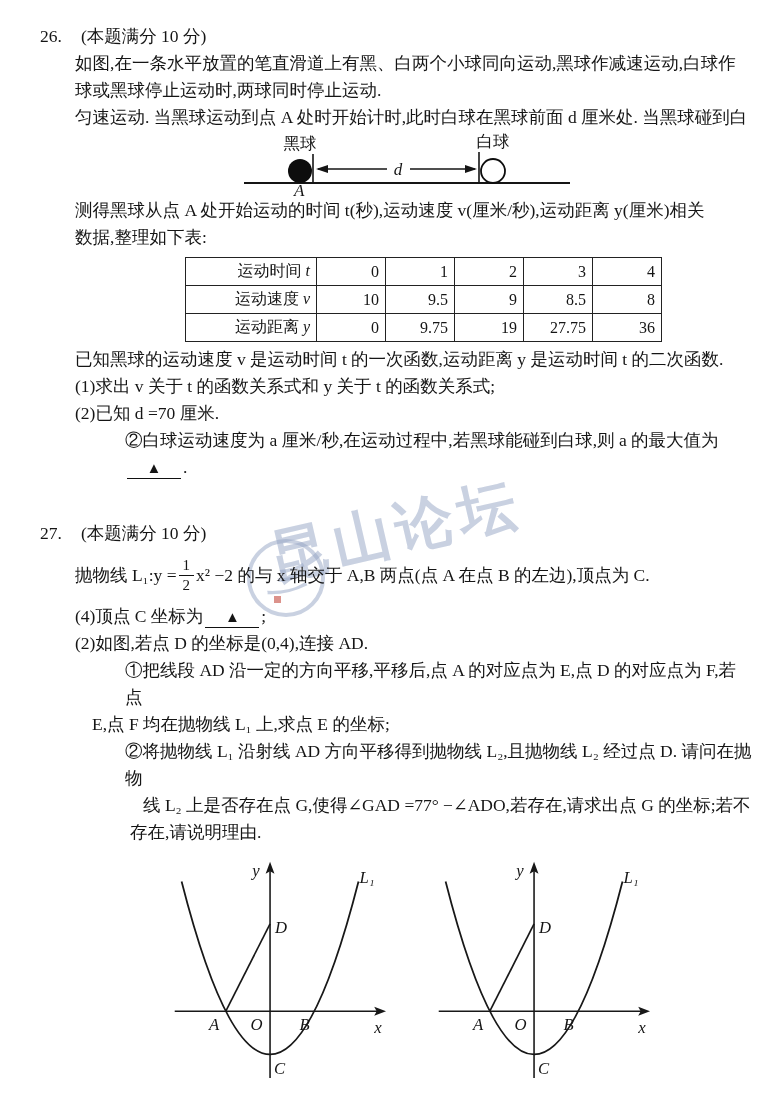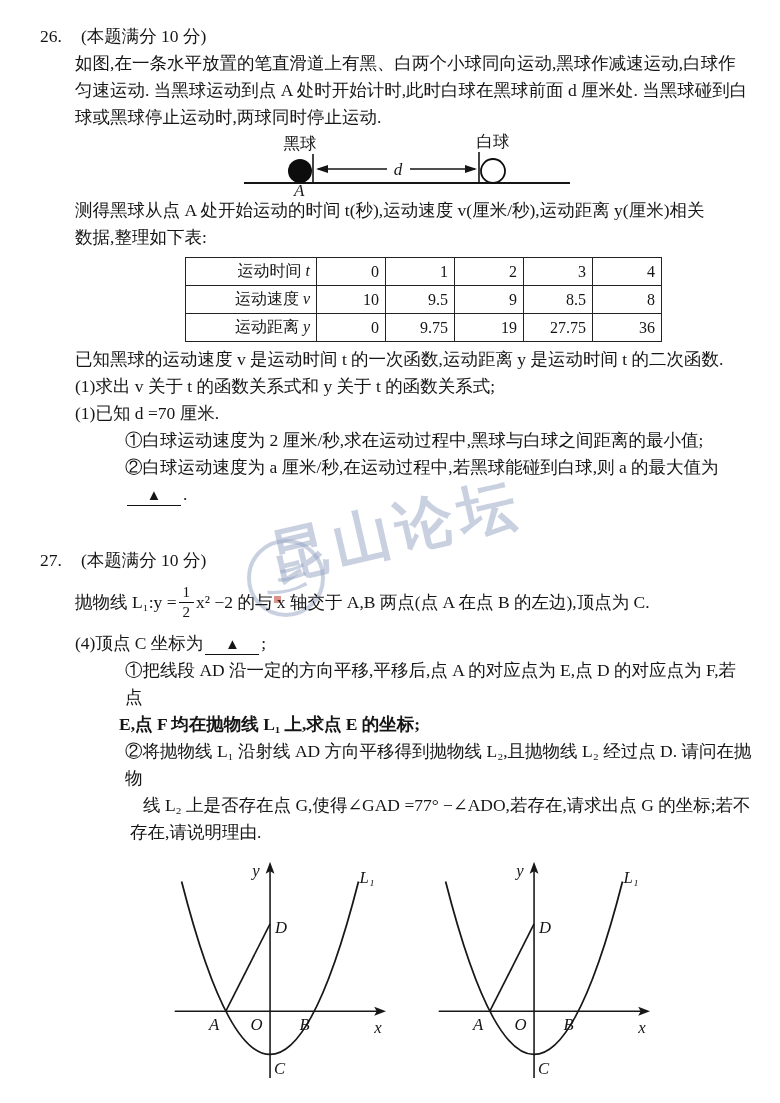--- a/index.html
+++ b/index.html
@@ -52,22 +52,22 @@
   </svg>
 </div>
 
 <div class="content">
 
   <div class="qhead">
     <span class="qnum">26.</span><span>(本题满分 10 分)</span>
   </div>
   <div class="ind1">
     <div class="line">如图,在一条水平放置的笔直滑道上有黑、白两个小球同向运动,黑球作减速运动,白球作</div>
+    <div class="line">球或黑球停止运动时,两球同时停止运动.</div>
     <div class="line">匀速运动. 当黑球运动到点 A 处时开始计时,此时白球在黑球前面 d 厘米处. 当黑球碰到白</div>
-    <div class="line">球或黑球停止运动时,两球同时停止运动.</div>
   </div>
 
   <svg class="balldiag" width="340" height="64" viewBox="0 0 340 64">
     <line x1="6" y1="50" x2="332" y2="50" stroke="#151515" stroke-width="1.8"></line>
     <text x="62" y="16" text-anchor="middle" class="svgcjk">黑球</text>
     <circle cx="62" cy="38" r="12" fill="#0d0d0d"></circle>
     <line x1="75" y1="21" x2="75" y2="51" stroke="#151515" stroke-width="1.6"></line>
     <text x="255" y="14" text-anchor="middle" class="svgcjk">白球</text>
     <circle cx="255" cy="38" r="12" fill="#ffffff" stroke="#0d0d0d" stroke-width="1.8"></circle>
     <line x1="241" y1="19" x2="241" y2="51" stroke="#151515" stroke-width="1.6"></line>
@@ -108,41 +108,41 @@
       <td class="val">9.75</td>
       <td class="val">19</td>
       <td class="val">27.75</td>
       <td class="val">36</td>
     </tr>
   </tbody>
     </table>
 
   <div class="line ind1">已知黑球的运动速度 v 是运动时间 t 的一次函数,运动距离 y 是运动时间 t 的二次函数.</div>
   <div class="line ind1">(1)求出 v 关于 t 的函数关系式和 y 关于 t 的函数关系式;</div>
-  <div class="line ind1">(1)已知 d =70 厘米.</div>
-  <div class="line ind3">①白球运动速度为 2 厘米/秒,求在运动过程中,黑球与白球之间距离的最小值;</div>
+  <div class="line ind1">(2)已知 d =70 厘米.</div>
   <div class="line ind3"><span>②白球运动速度为 a 厘米/秒,在运动过程中,若黑球能碰到白球,则 a 的最大值为</span><span class="blank"><span class="tri">▲</span></span><span>.</span></div>
 
   <div class="gap26"></div>
 
   <div class="qhead">
     <span class="qnum">27.</span><span>(本题满分 10 分)</span>
   </div>
   <div class="formula">
     <span>抛物线 L₁:y =</span>
     <span class="frac">
         <span class="num">1</span>
         <span class="den">2</span>
       </span>
     <span>x² −2 的与 x 轴交于 A,B 两点(点 A 在点 B 的左边),顶点为 C.</span>
   </div>
   <div class="line ind1"><span>(4)顶点 C 坐标为</span><span class="blank"><span class="tri">▲</span></span><span>;</span></div>
+  <div class="line ind1">(2)如图,若点 D 的坐标是(0,4),连接 AD.</div>
   <div>
     <div class="line ind3">①把线段 AD 沿一定的方向平移,平移后,点 A 的对应点为 E,点 D 的对应点为 F,若点</div>
-    <div class="line hang" style="margin-left:79px;font-weight:bold;">E,点 F 均在抛物线 L₁ 上,求点 E 的坐标;</div>
+    <div class="line hang" style="margin-left:52px;">E,点 F 均在抛物线 L₁ 上,求点 E 的坐标;</div>
   </div>
   <div>
     <div class="line ind3">②将抛物线 L₁ 沿射线 AD 方向平移得到抛物线 L₂,且抛物线 L₂ 经过点 D. 请问在抛物</div>
     <div class="line" style="margin-left:103px;">线 L₂ 上是否存在点 G,使得∠GAD =77° −∠ADO,若存在,请求出点 G 的坐标;若不</div>
     <div class="line" style="margin-left:90px;">存在,请说明理由.</div>
   </div>
 
   <div class="graphs">
 
     <svg width="250" height="228" viewBox="0 0 250 232">

